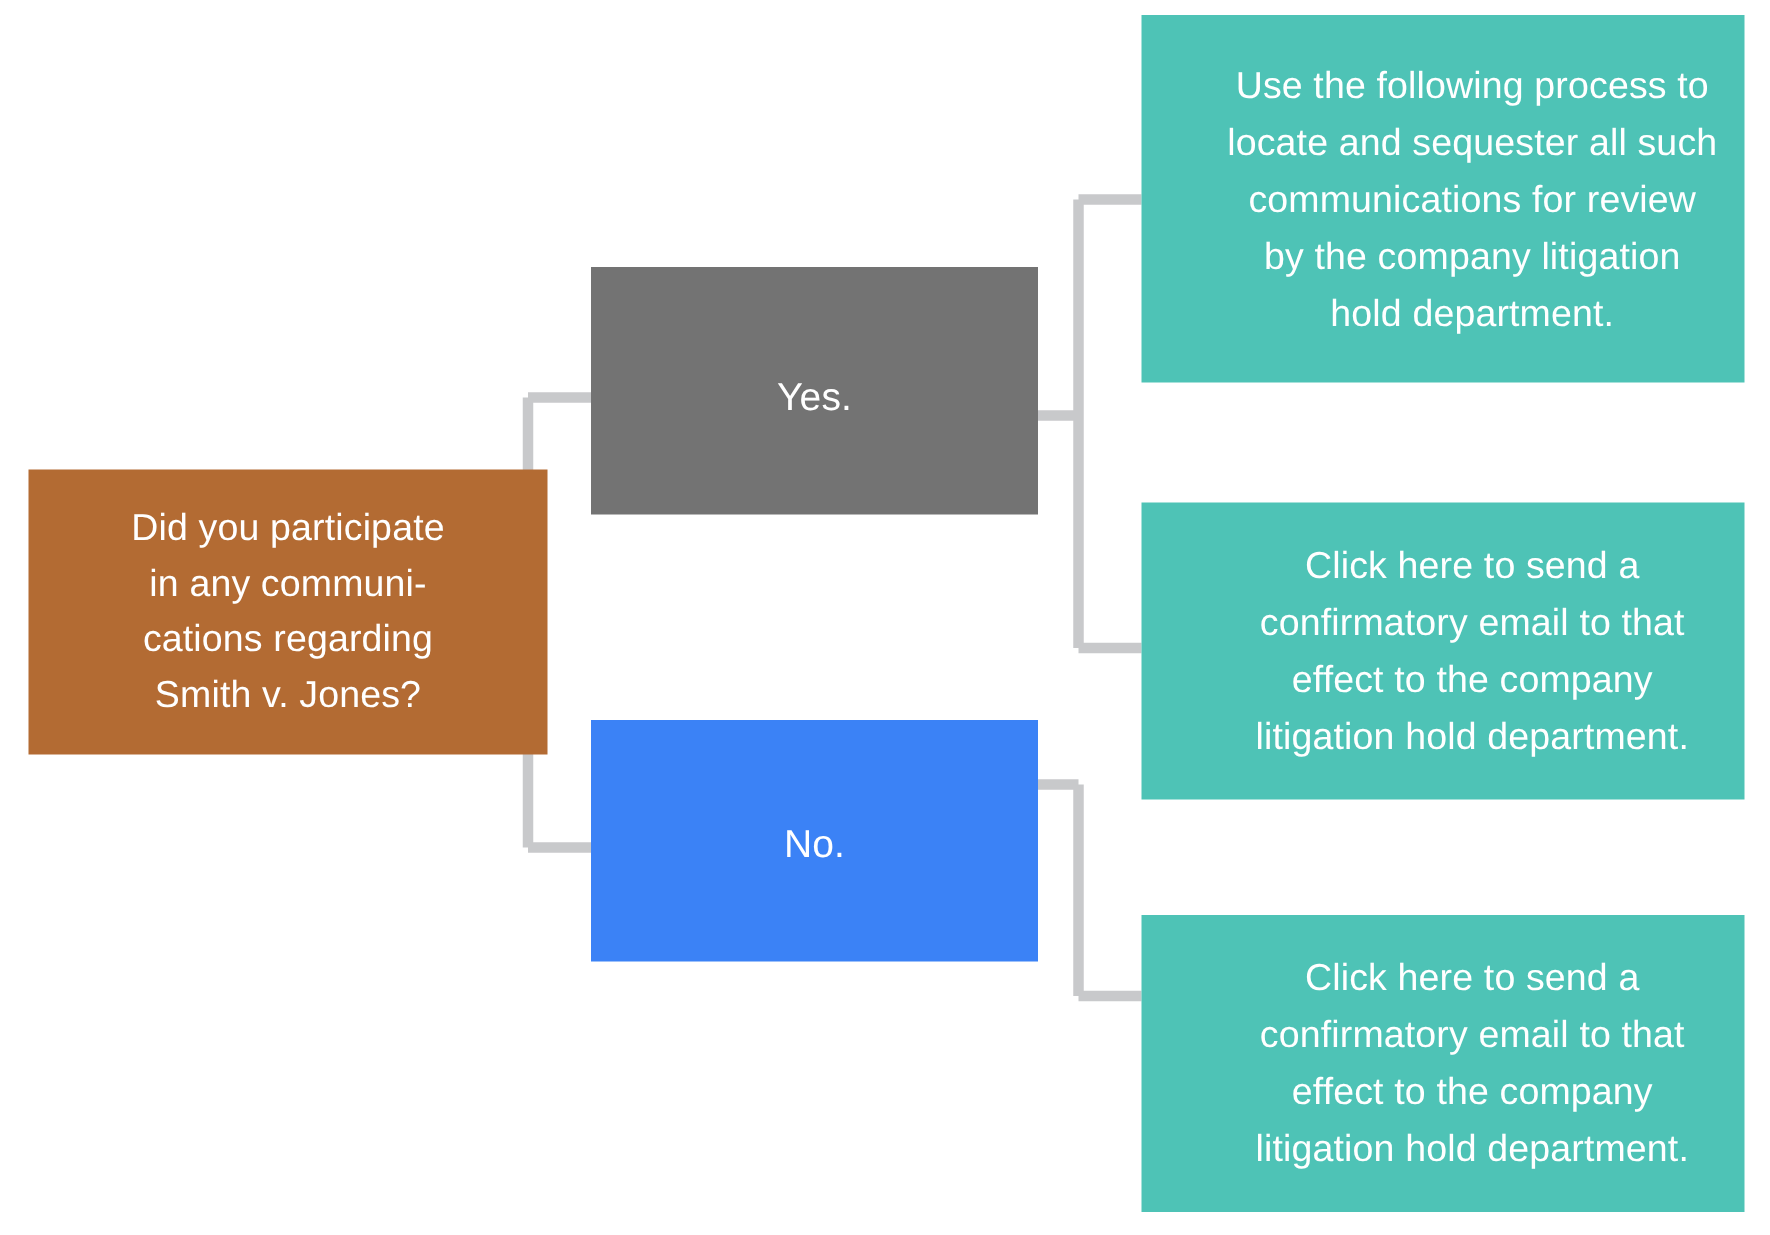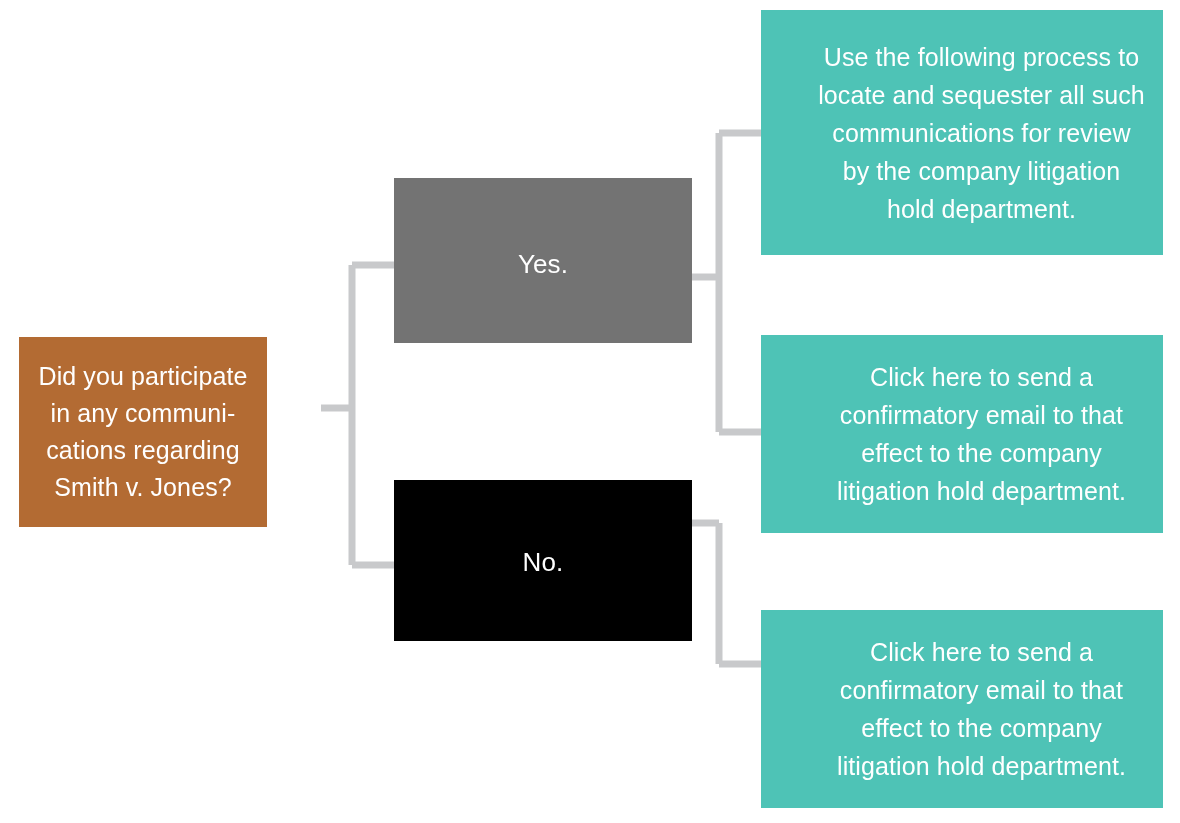--- a/index.html
+++ b/index.html
@@ -30,24 +30,23 @@
     width: 100%;
     white-space: pre-line;
     font-weight: 300;
     letter-spacing: 0.1px;
   }
 
   
   #node-question {
     left: 19px;
     top: 313px;
-    width: 248px;
+    width: 346px;
     height: 190px;
     background: #b36b33;
-    margin-top: 24px;
   }
   #node-question .node-text {
     font-size: 25px;
     line-height: 37px;
     padding: 0 8px;
   }
 
   
   #node-yes {
     left: 394px;
@@ -56,21 +55,21 @@
     height: 165px;
     background: #737373;
     align-items: flex-start;
     padding-top: 72px;
   }
   #node-no {
     left: 394px;
     top: 480px;
     width: 298px;
     height: 161px;
-    background: #000000;
+    background: #3b82f6;
     align-items: flex-start;
     padding-top: 68px;
   }
   #node-yes .node-text,
   #node-no .node-text {
     font-size: 26px;
     line-height: 28px;
   }
 
   

